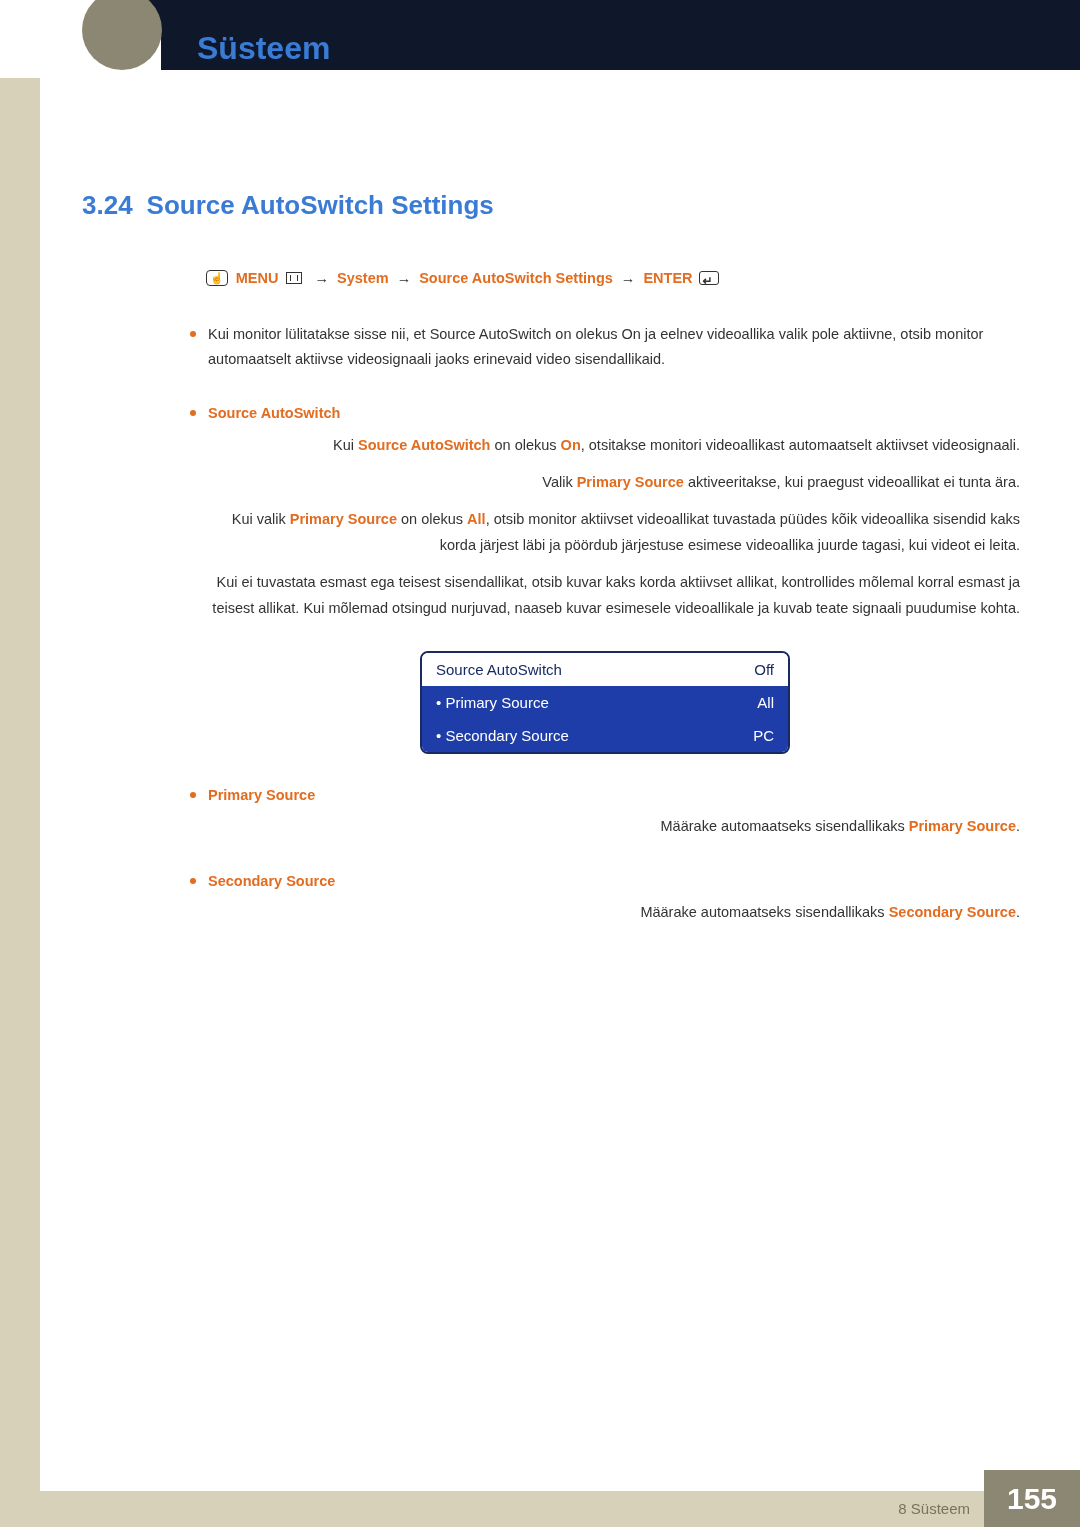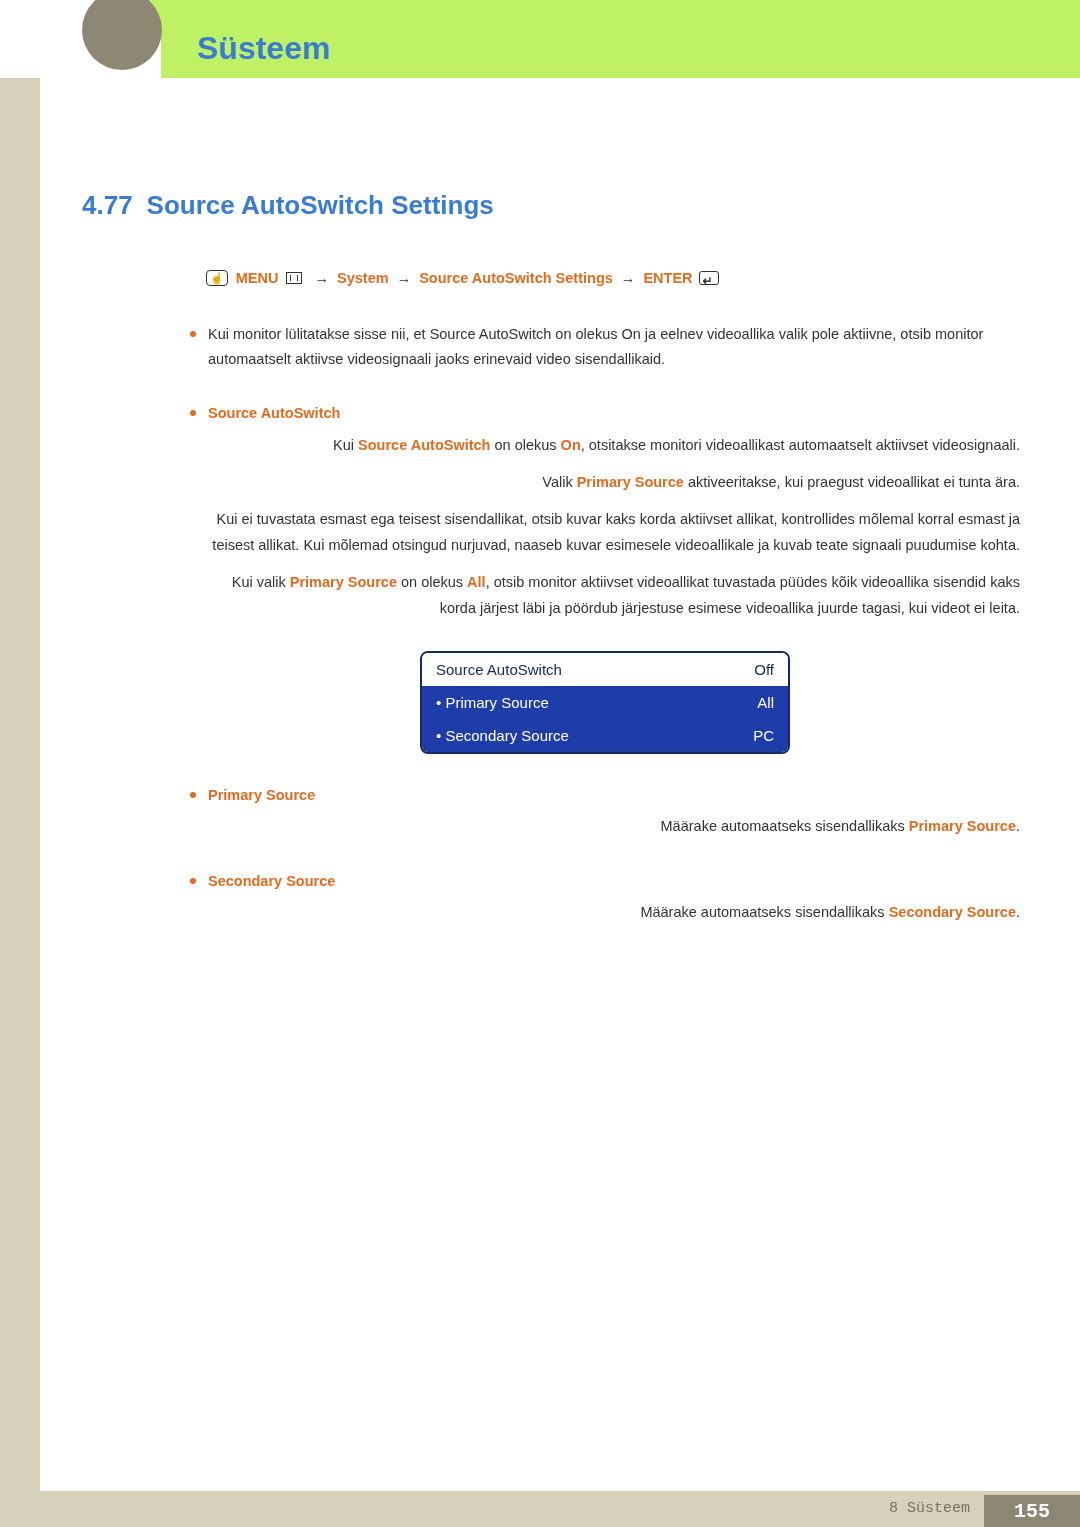--- a/index.html
+++ b/index.html
@@ -6,22 +6,22 @@
   body {
     font-family: Arial, Helvetica, sans-serif;
     font-size: 14.5px;
     color: #333;
     background: #fff;
     width: 1080px;
     height: 1527px;
     position: relative;
   }
   .top-bar {
-    height: 78px;
-    background: #bef264;
+    height: 70px;
+    background: #0f172a;
     position: relative;
   }
   .top-bar::before {
     content: "";
     position: absolute;
     left: 0; top: 0; bottom: 0;
     width: 40px;
     background: #fff;
   }
   .top-left-white {
@@ -181,21 +181,20 @@
   .menu-osd .row.white { background: #fff; color: #192a63; }
   .menu-osd .row.blue { background: #1f3da8; color: #fff; }
   .menu-osd .row.blue.last { background: #1f3da8; }
   .menu-osd .bullet::before { content: "• "; }
   .tri { font-size: 13px; }
   .footer {
     position: absolute;
     left: 0; right: 0;
     bottom: 0;
     height: 48px;
-    font-family: Liberation Mono, monospace;
   }
   .footer-left {
     position: absolute;
     left: 0; top: 0; bottom: 0;
     width: 40px;
     background: #d8d1b9;
   }
   .footer-bar {
     position: absolute;
     left: 40px; right: 0; top: 12px; bottom: 0;
@@ -206,45 +205,45 @@
     right: 110px;
     bottom: 10px;
     color: #7b7357;
     font-size: 15px;
   }
   .page-num-box {
     position: absolute;
     right: 0;
     bottom: 0;
     width: 96px;
-    height: 32px;
+    height: 57px;
     background: #8c8773;
     color: #fff;
-    font-size: 20px;
+    font-size: 30px;
     font-weight: bold;
     display: flex;
     align-items: center;
     justify-content: center;
   }
 </style>
 </head>
 <body>
 
 <div class="top-bar">
   <div class="top-left-white"></div>
   <div class="chapter-badge"></div>
   <div class="page-title">Süsteem</div>
 </div>
 
 <div class="left-rail"></div>
 
 <div class="content">
 
   <div class="section-head">
-    <span class="section-num">4.77</span>
+    <span class="section-num">3.24</span>
     <span class="section-title">Source AutoSwitch Settings</span>
   </div>
 
   <div class="body">
 
     <div class="nav-path">
       <span class="icon-box">☝</span>
       <span class="r">MENU</span>
       <span class="icon-menu"></span>
       <span class="arrow">→</span>
@@ -265,24 +264,24 @@
     <div class="first-level">
       <div class="dot-line">
         <span class="subhead">Source AutoSwitch</span>
       </div>
       <div class="para">
         <span>Kui </span><span class="r">Source AutoSwitch</span><span> on olekus </span><span class="r">On</span><span>, otsitakse monitori videoallikast automaatselt aktiivset videosignaali.</span>
       </div>
       <div class="para">
         <span>Valik </span><span class="r">Primary Source</span><span> aktiveeritakse, kui praegust videoallikat ei tunta ära.</span>
       </div>
+      <div class="para">
+        <span>Kui valik </span><span class="r">Primary Source</span><span> on olekus </span><span class="r">All</span><span>, otsib monitor aktiivset videoallikat tuvastada püüdes kõik videoallika sisendid kaks korda järjest läbi ja pöördub järjestuse esimese videoallika juurde tagasi, kui videot ei leita.</span>
+      </div>
       <div class="para">Kui ei tuvastata esmast ega teisest sisendallikat, otsib kuvar kaks korda aktiivset allikat, kontrollides mõlemal korral esmast ja teisest allikat. Kui mõlemad otsingud nurjuvad, naaseb kuvar esimesele videoallikale ja kuvab teate signaali puudumise kohta.</div>
-      <div class="para">
-        <span>Kui valik </span><span class="r">Primary Source</span><span> on olekus </span><span class="r">All</span><span>, otsib monitor aktiivset videoallikat tuvastada püüdes kõik videoallika sisendid kaks korda järjest läbi ja pöördub järjestuse esimese videoallika juurde tagasi, kui videot ei leita.</span>
-      </div>
 
       <div class="menu-osd">
         <div class="row white">
           <span>Source AutoSwitch</span>
           <span>Off</span>
         </div>
         <div class="row blue">
           <span class="bullet">Primary Source</span>
           <span>All</span>
         </div>

